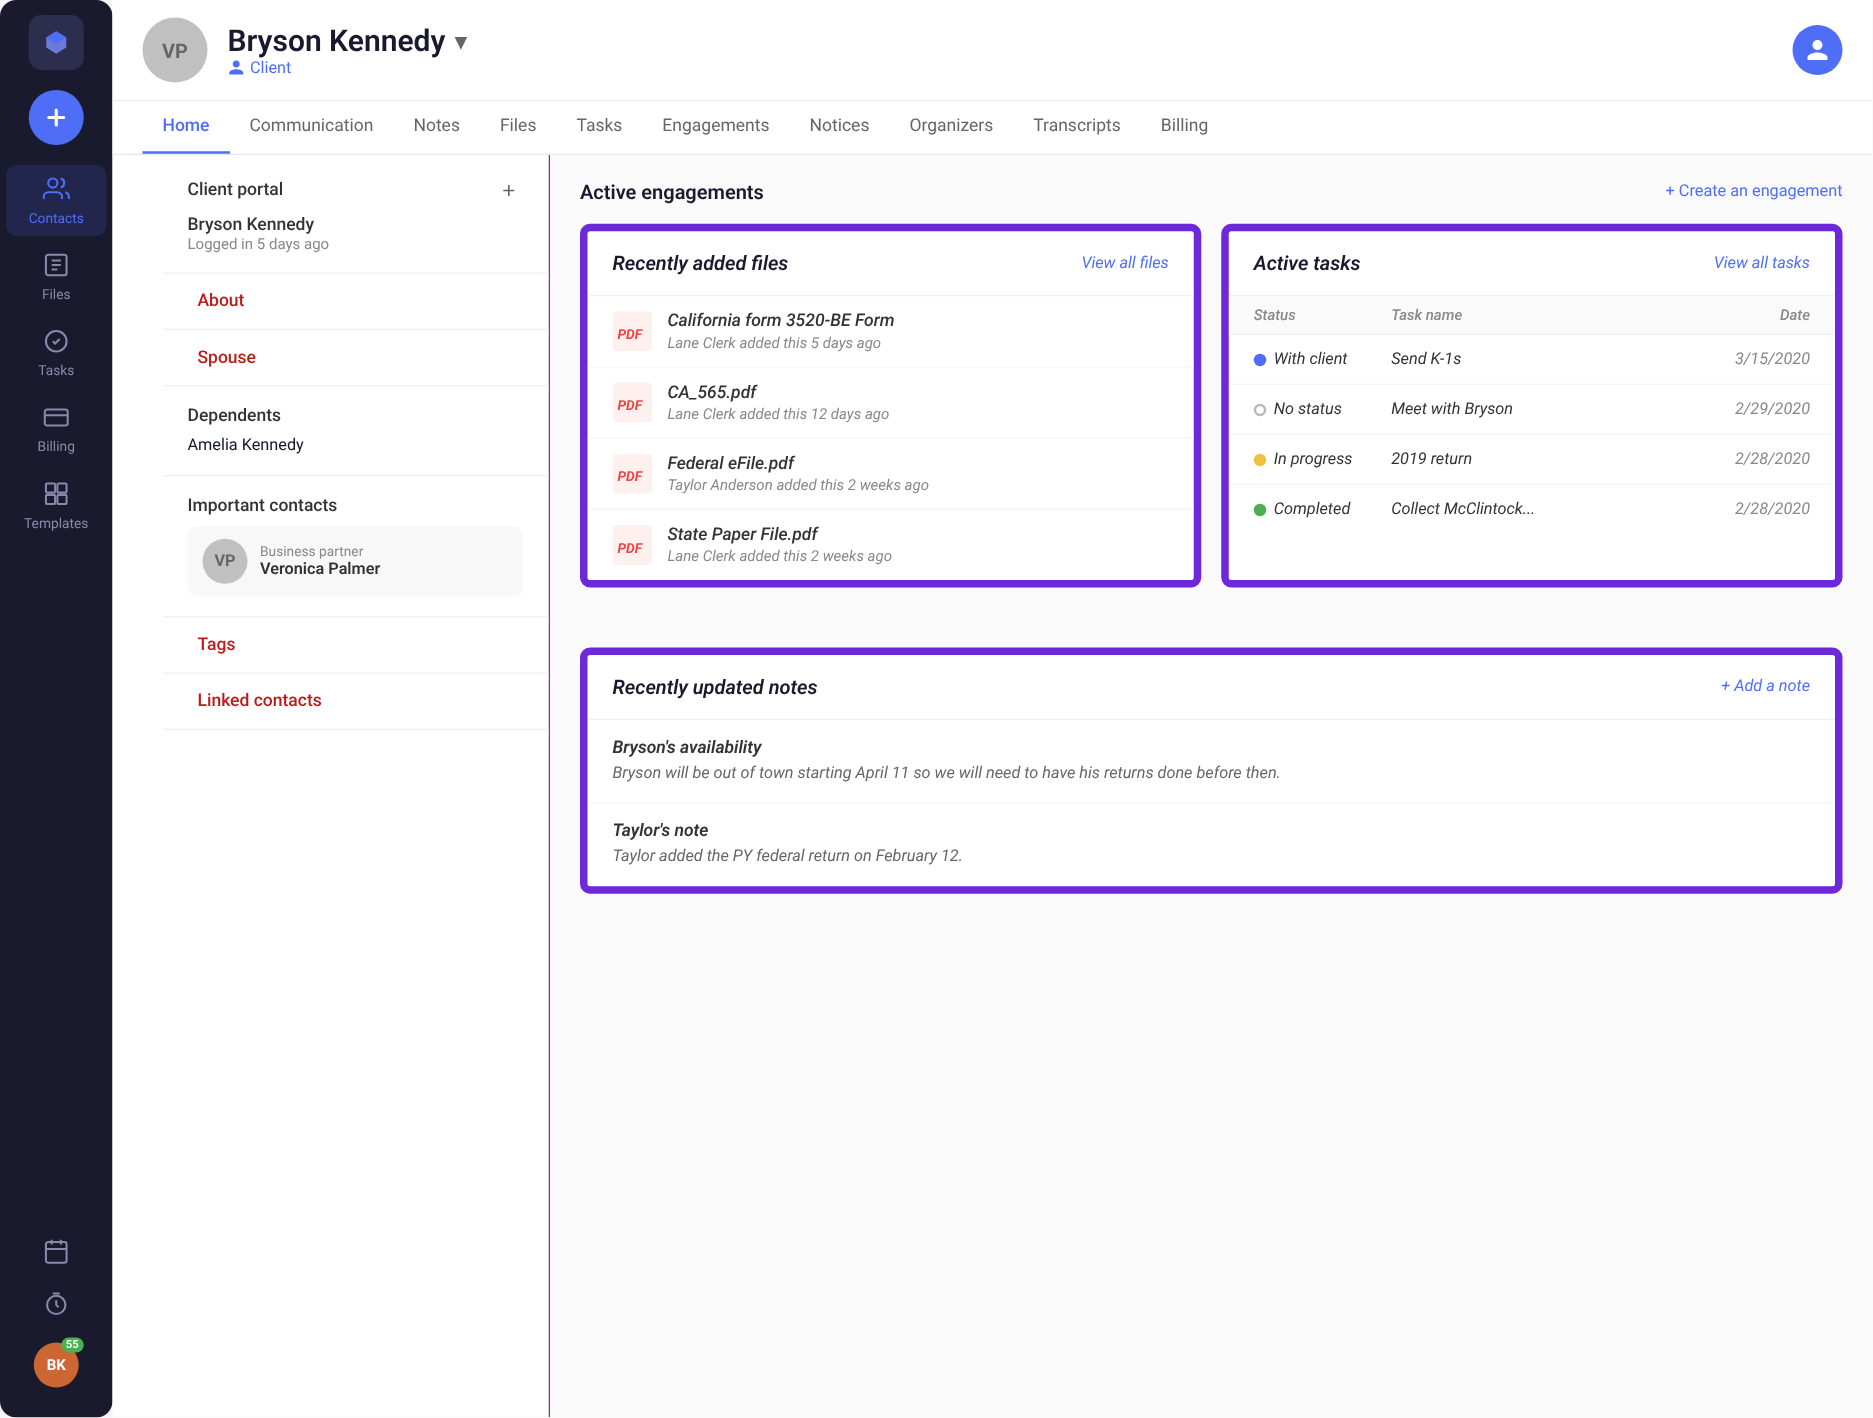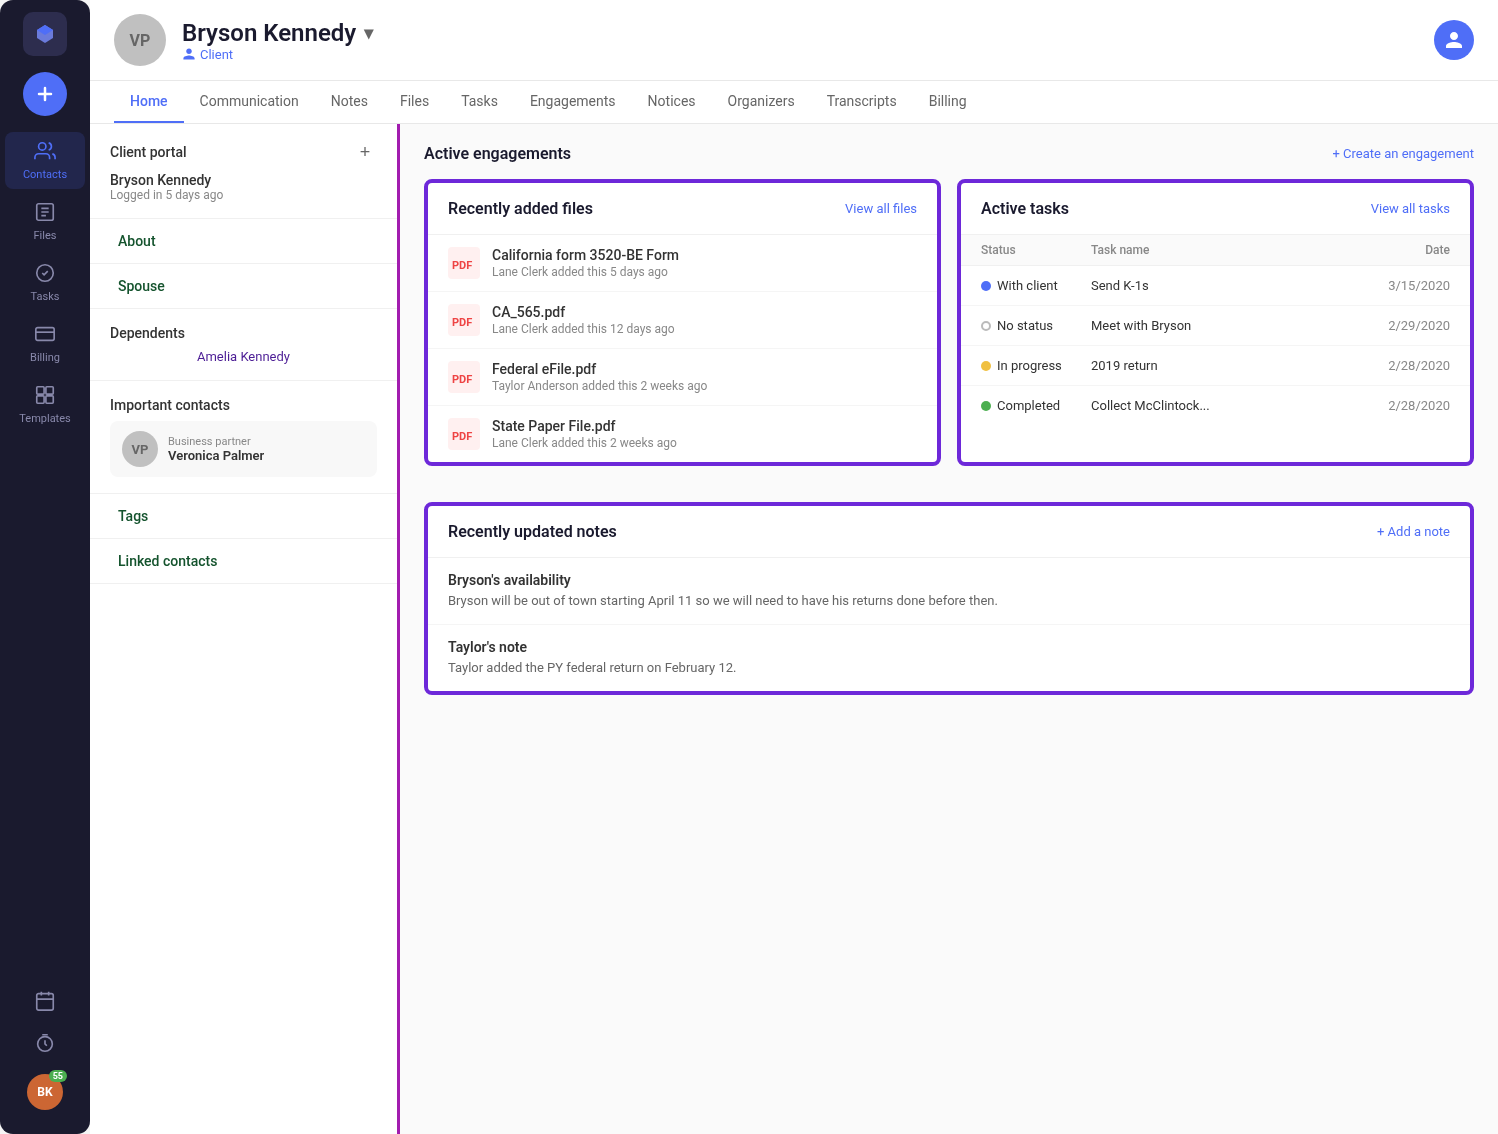--- a/index.html
+++ b/index.html
@@ -90,59 +90,59 @@
       padding: 12px 16px; font-size: 14px; color: #666; cursor: pointer;
       border-bottom: 2px solid transparent; white-space: nowrap;
     }
     .tab.active { color: #4f6ef7; border-bottom-color: #4f6ef7; font-weight: 500; }
 
     
     .content { display: flex; flex: 1; overflow: hidden; }
 
     
     .left-panel {
-      width: 310px; flex-shrink: 0; border-right: 3px solid #a21caf;
-      overflow-y: auto; background: white;
+      width: 310px; flex-shrink: 0; border-right: 1px solid #a21caf;
+      overflow-y: auto; background: white; margin-left: 40px;
     }
     .left-section { border-bottom: 1px solid #f0f0f0; padding: 16px 20px; }
     .left-section-header {
       display: flex; align-items: center; justify-content: space-between;
       margin-bottom: 8px;
     }
     .left-section-title { font-size: 14px; font-weight: 500; color: #333; }
     .left-section-add { width: 24px; height: 24px; border-radius: 4px; display: flex; align-items: center; justify-content: center; cursor: pointer; color: #666; font-size: 18px; border: none; background: none; }
     .portal-user { display: flex; flex-direction: column; }
     .portal-user-name { font-size: 14px; font-weight: 500; color: #333; }
     .portal-user-status { font-size: 12px; color: #888; }
 
     .contact-info-row { display: flex; gap: 8px; margin-bottom: 6px; font-size: 13px; }
     .contact-info-label { color: #888; min-width: 48px; }
     .contact-info-value { color: #333; }
     .contact-info-value.email { color: #4f6ef7; cursor: pointer; }
 
-    .section-simple-title { font-size: 14px; font-weight: 500; color: #14532d; padding: 14px 28px; border-bottom: 1px solid #f0f0f0; cursor: pointer; }
-
-    .dependent-name { font-size: 13px; color: #4c1d95; margin-top: 6px; text-align: center; }
+    .section-simple-title { font-size: 14px; font-weight: 500; color: #b91c1c; padding: 14px 28px; border-bottom: 1px solid #f0f0f0; cursor: pointer; }
+
+    .dependent-name { font-size: 13px; color: #0f172a; margin-top: 6px; }
 
     .important-contact-card {
       display: flex; align-items: center; gap: 10px;
       background: #f8f8f8; border-radius: 8px; padding: 10px 12px; margin-top: 8px;
     }
     .ic-avatar {
       width: 36px; height: 36px; border-radius: 50%; background: #c0c0c0;
       display: flex; align-items: center; justify-content: center;
       font-size: 13px; font-weight: bold; color: #666; flex-shrink: 0;
     }
     .ic-role { font-size: 11px; color: #888; }
     .ic-name { font-size: 13px; font-weight: 600; color: #333; }
 
     
     .right-panel { flex: 1; overflow-y: auto; padding: 20px 24px; background: #fafafa; }
 
-    .panel-card { background: white; border-radius: 8px; border: 4px solid #6d28d9; margin-bottom: 20px; overflow: hidden; }
+    .panel-card { background: white; border-radius: 8px; border: 6px solid #6d28d9; margin-bottom: 32px; overflow: hidden; font-style: italic; }
     .panel-card-header {
       display: flex; align-items: center; justify-content: space-between;
       padding: 16px 20px; border-bottom: 1px solid #f0f0f0;
     }
     .panel-card-title { font-size: 16px; font-weight: 600; color: #1a1a2e; }
     .panel-card-action { font-size: 13px; color: #4f6ef7; cursor: pointer; text-decoration: none; }
 
     
     .files-grid { display: flex; flex-direction: column; }
     .file-row {

